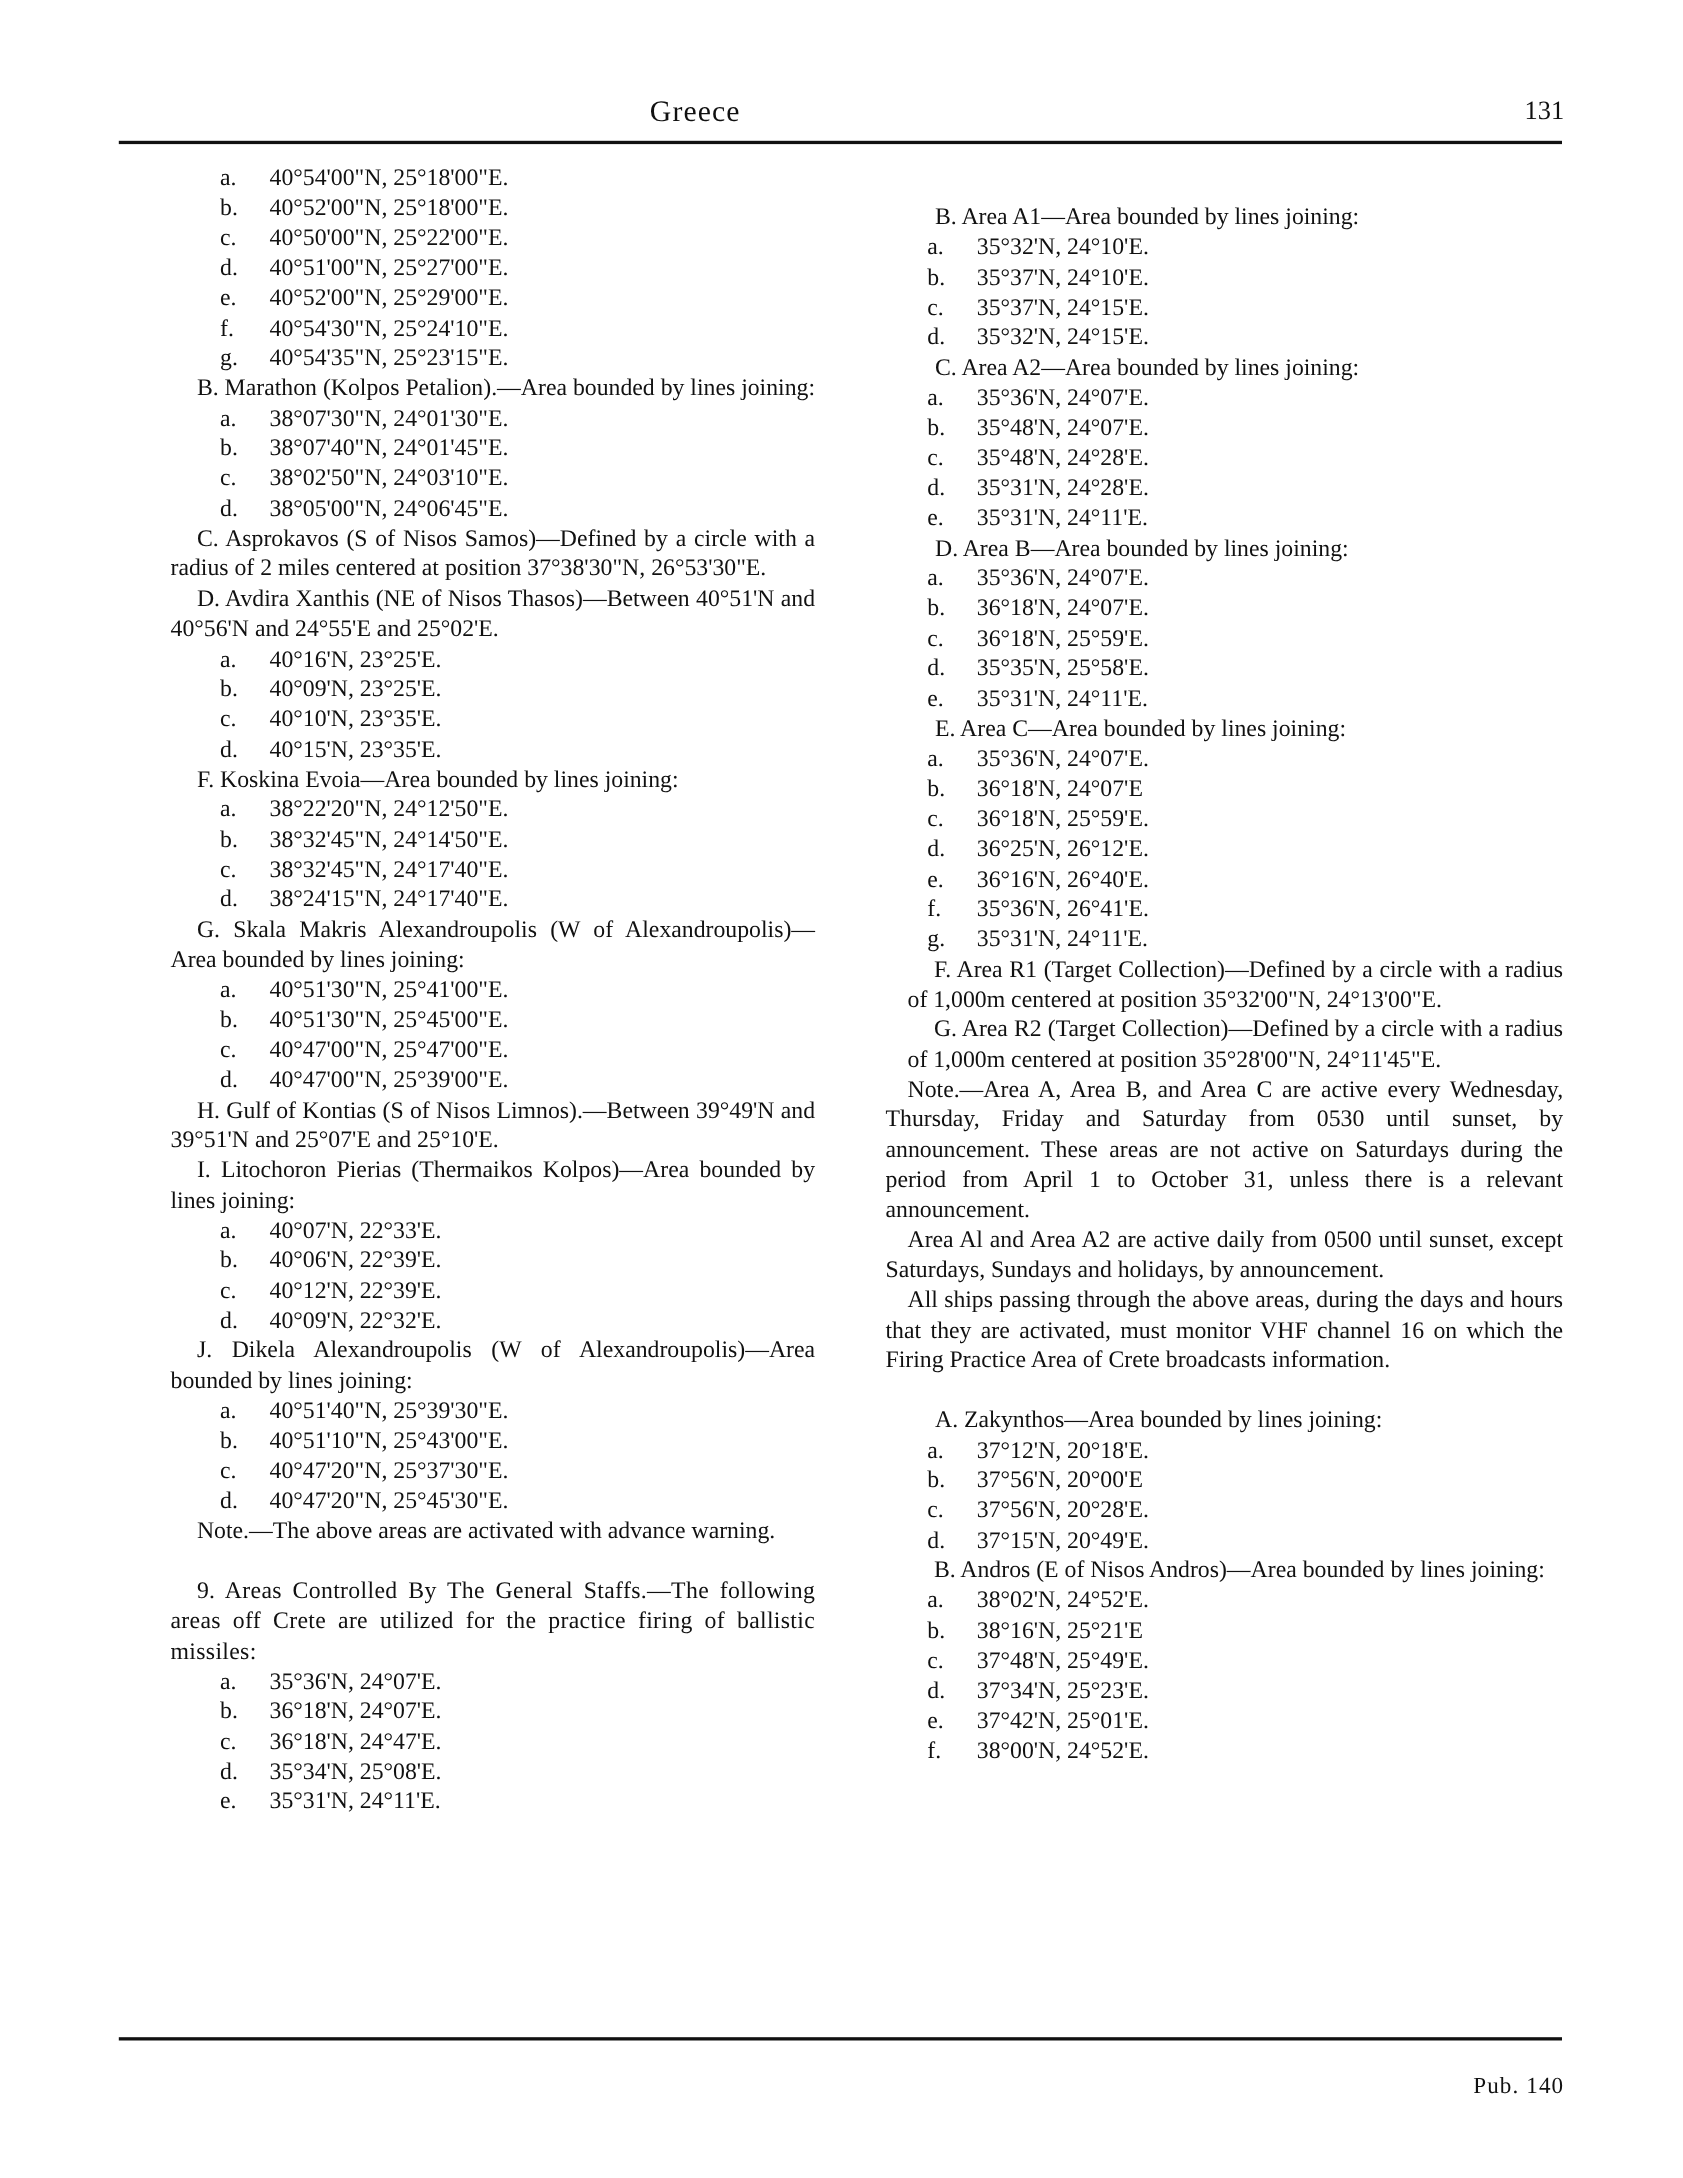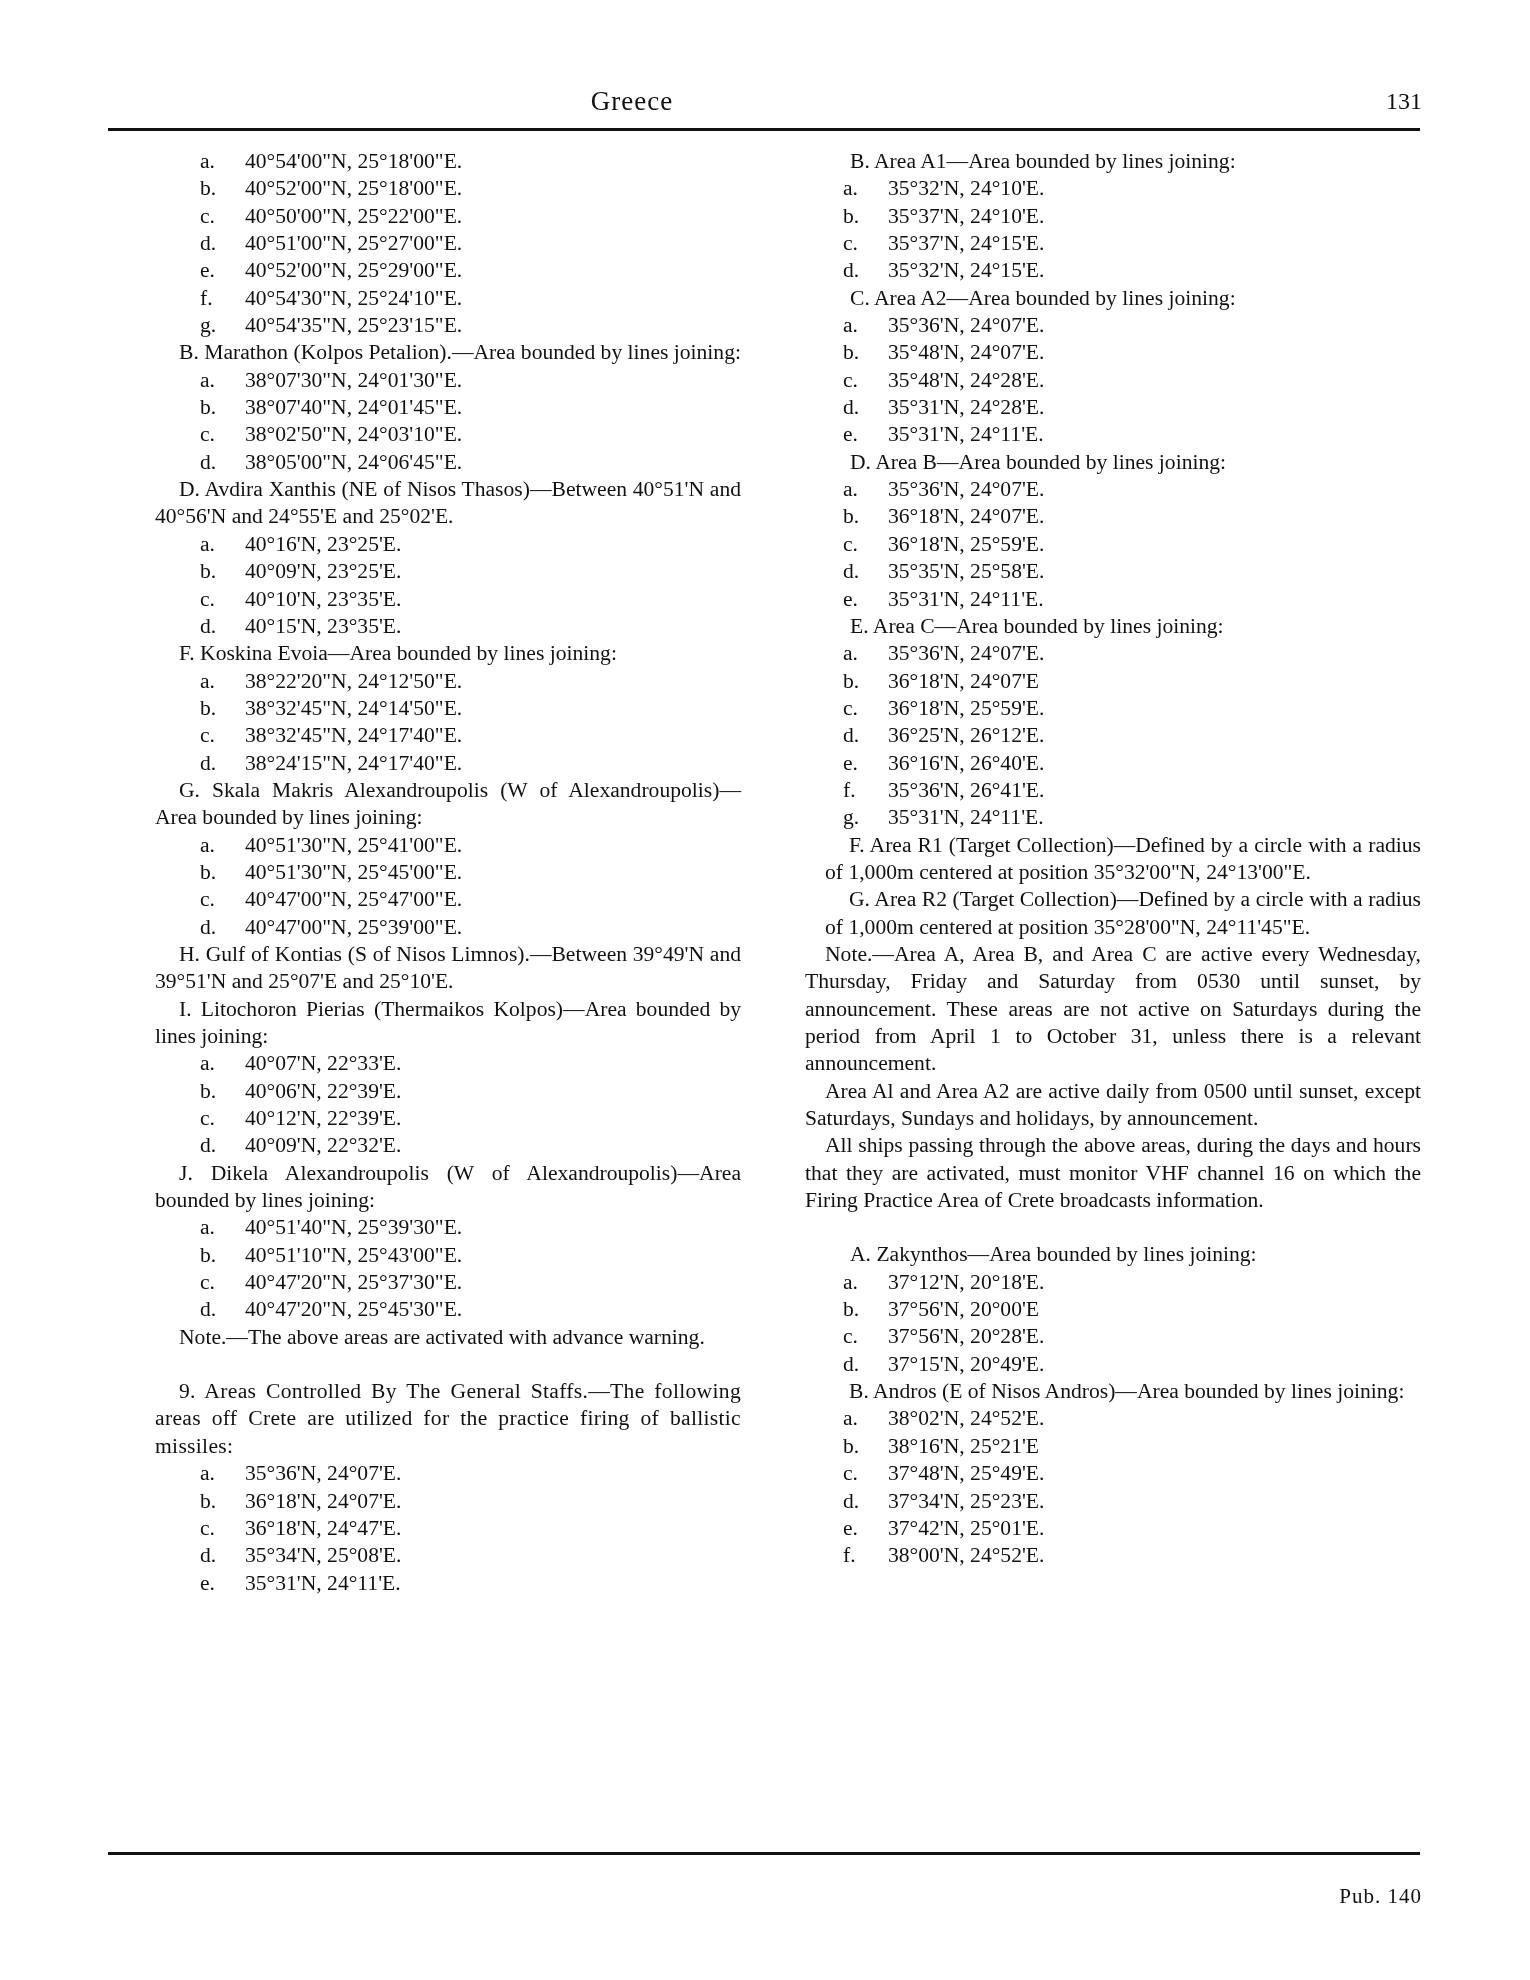--- a/index.html
+++ b/index.html
@@ -7,21 +7,21 @@
          font-family:"Liberation Serif", "DejaVu Serif", serif; color:#111; }
   .page-header-title { position:absolute; top:86px; left:0; width:1264px; text-align:center;
          font-size:27px; letter-spacing:1px; }
   .page-number { position:absolute; top:88px; right:108px; font-size:24px; }
   .rule-top { position:absolute; top:128px; left:108px; width:1312px; height:3px; background:#111; }
   .rule-bottom { position:absolute; top:1852px; left:108px; width:1312px; height:3px; background:#111; }
   .footer-pub { position:absolute; top:1884px; right:108px; font-size:21px; letter-spacing:1px; }
 
   .col { position:absolute; top:148px; font-size:21.6px; line-height:27.35px; }
   .col-left { left:155px; width:586px; }
-  .col-right { left:805px; width:616px; }
+  .col-right { left:805px; width:616px;margin-top:36px; }
 
   .coord { display:flex; white-space:nowrap; }
   .coord .lbl { width:45px; padding-left:45px; }
   .coord.r .lbl { padding-left:38px; }
   .heading { text-indent:24px; text-align:justify; }
   .heading.h-flat { padding-left:24px; text-indent:0; }
   .para { text-align:justify; text-indent:24px; }
   .spacer { height:27px; }
   .section-head { text-align:justify; text-indent:24px; letter-spacing:0.3px; }
 </style>
@@ -77,20 +77,21 @@
       <div class="coord">
         <span class="lbl">c.</span>
         <span class="val">38°02'50"N, 24°03'10"E.</span>
       </div>
       <div class="coord">
         <span class="lbl">d.</span>
         <span class="val">38°05'00"N, 24°06'45"E.</span>
       </div>
     </div>
 
+  <div class="para">C. Asprokavos (S of Nisos Samos)—Defined by a circle with a radius of 2 miles centered at position 37°38'30"N, 26°53'30"E.</div>
   <div class="para">D. Avdira Xanthis (NE of Nisos Thasos)—Between 40°51'N and 40°56'N and 24°55'E and 25°02'E.</div>
 
   <div>
       <div class="coord">
         <span class="lbl">a.</span>
         <span class="val">40°16'N, 23°25'E.</span>
       </div>
       <div class="coord">
         <span class="lbl">b.</span>
         <span class="val">40°09'N, 23°25'E.</span>

